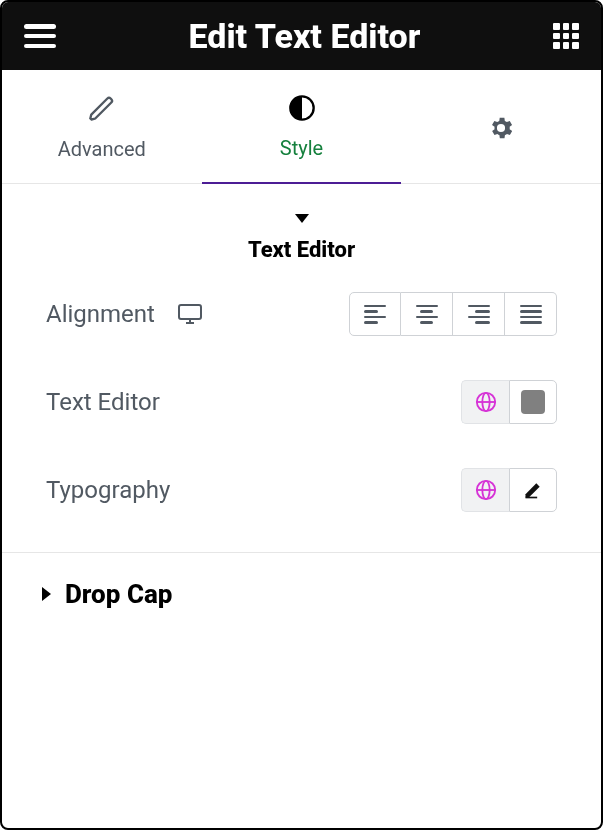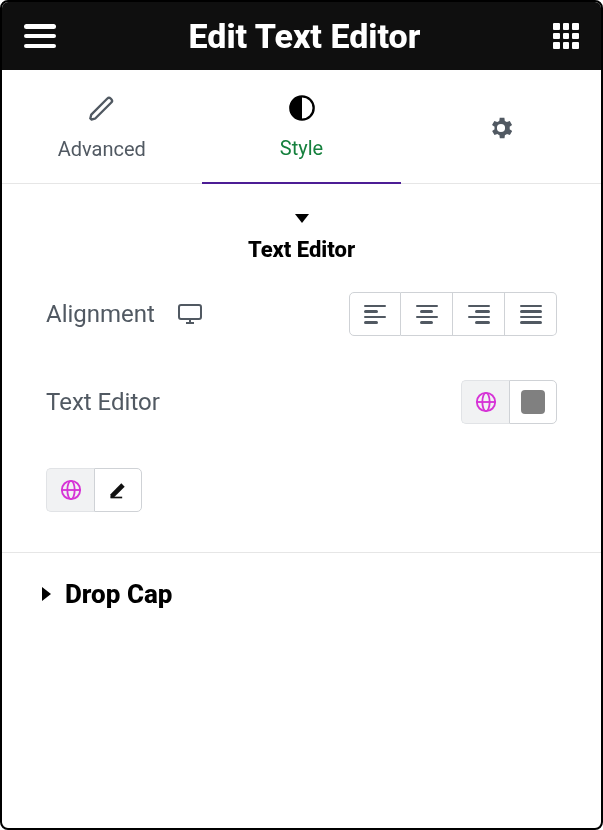--- a/index.html
+++ b/index.html
@@ -259,20 +259,23 @@
               <line x1="2" y1="12" x2="22" y2="12"></line>
             </svg>
         </div>
         <div class="icon-btn">
           <div class="color-swatch"></div>
         </div>
       </div>
     </div>
 
     <div class="row">
+      <div class="row-left">
+        <span class="row-label">Typography</span>
+      </div>
       <div class="pair">
         <div class="globe-box">
           <svg width="22" height="22" viewBox="0 0 24 24" fill="none" stroke="#d633d6" stroke-width="2">
               <circle cx="12" cy="12" r="10"></circle>
               <ellipse cx="12" cy="12" rx="4" ry="10"></ellipse>
               <line x1="2" y1="12" x2="22" y2="12"></line>
             </svg>
         </div>
         <div class="icon-btn">
           <svg width="20" height="20" viewBox="0 0 24 24" fill="#111">

